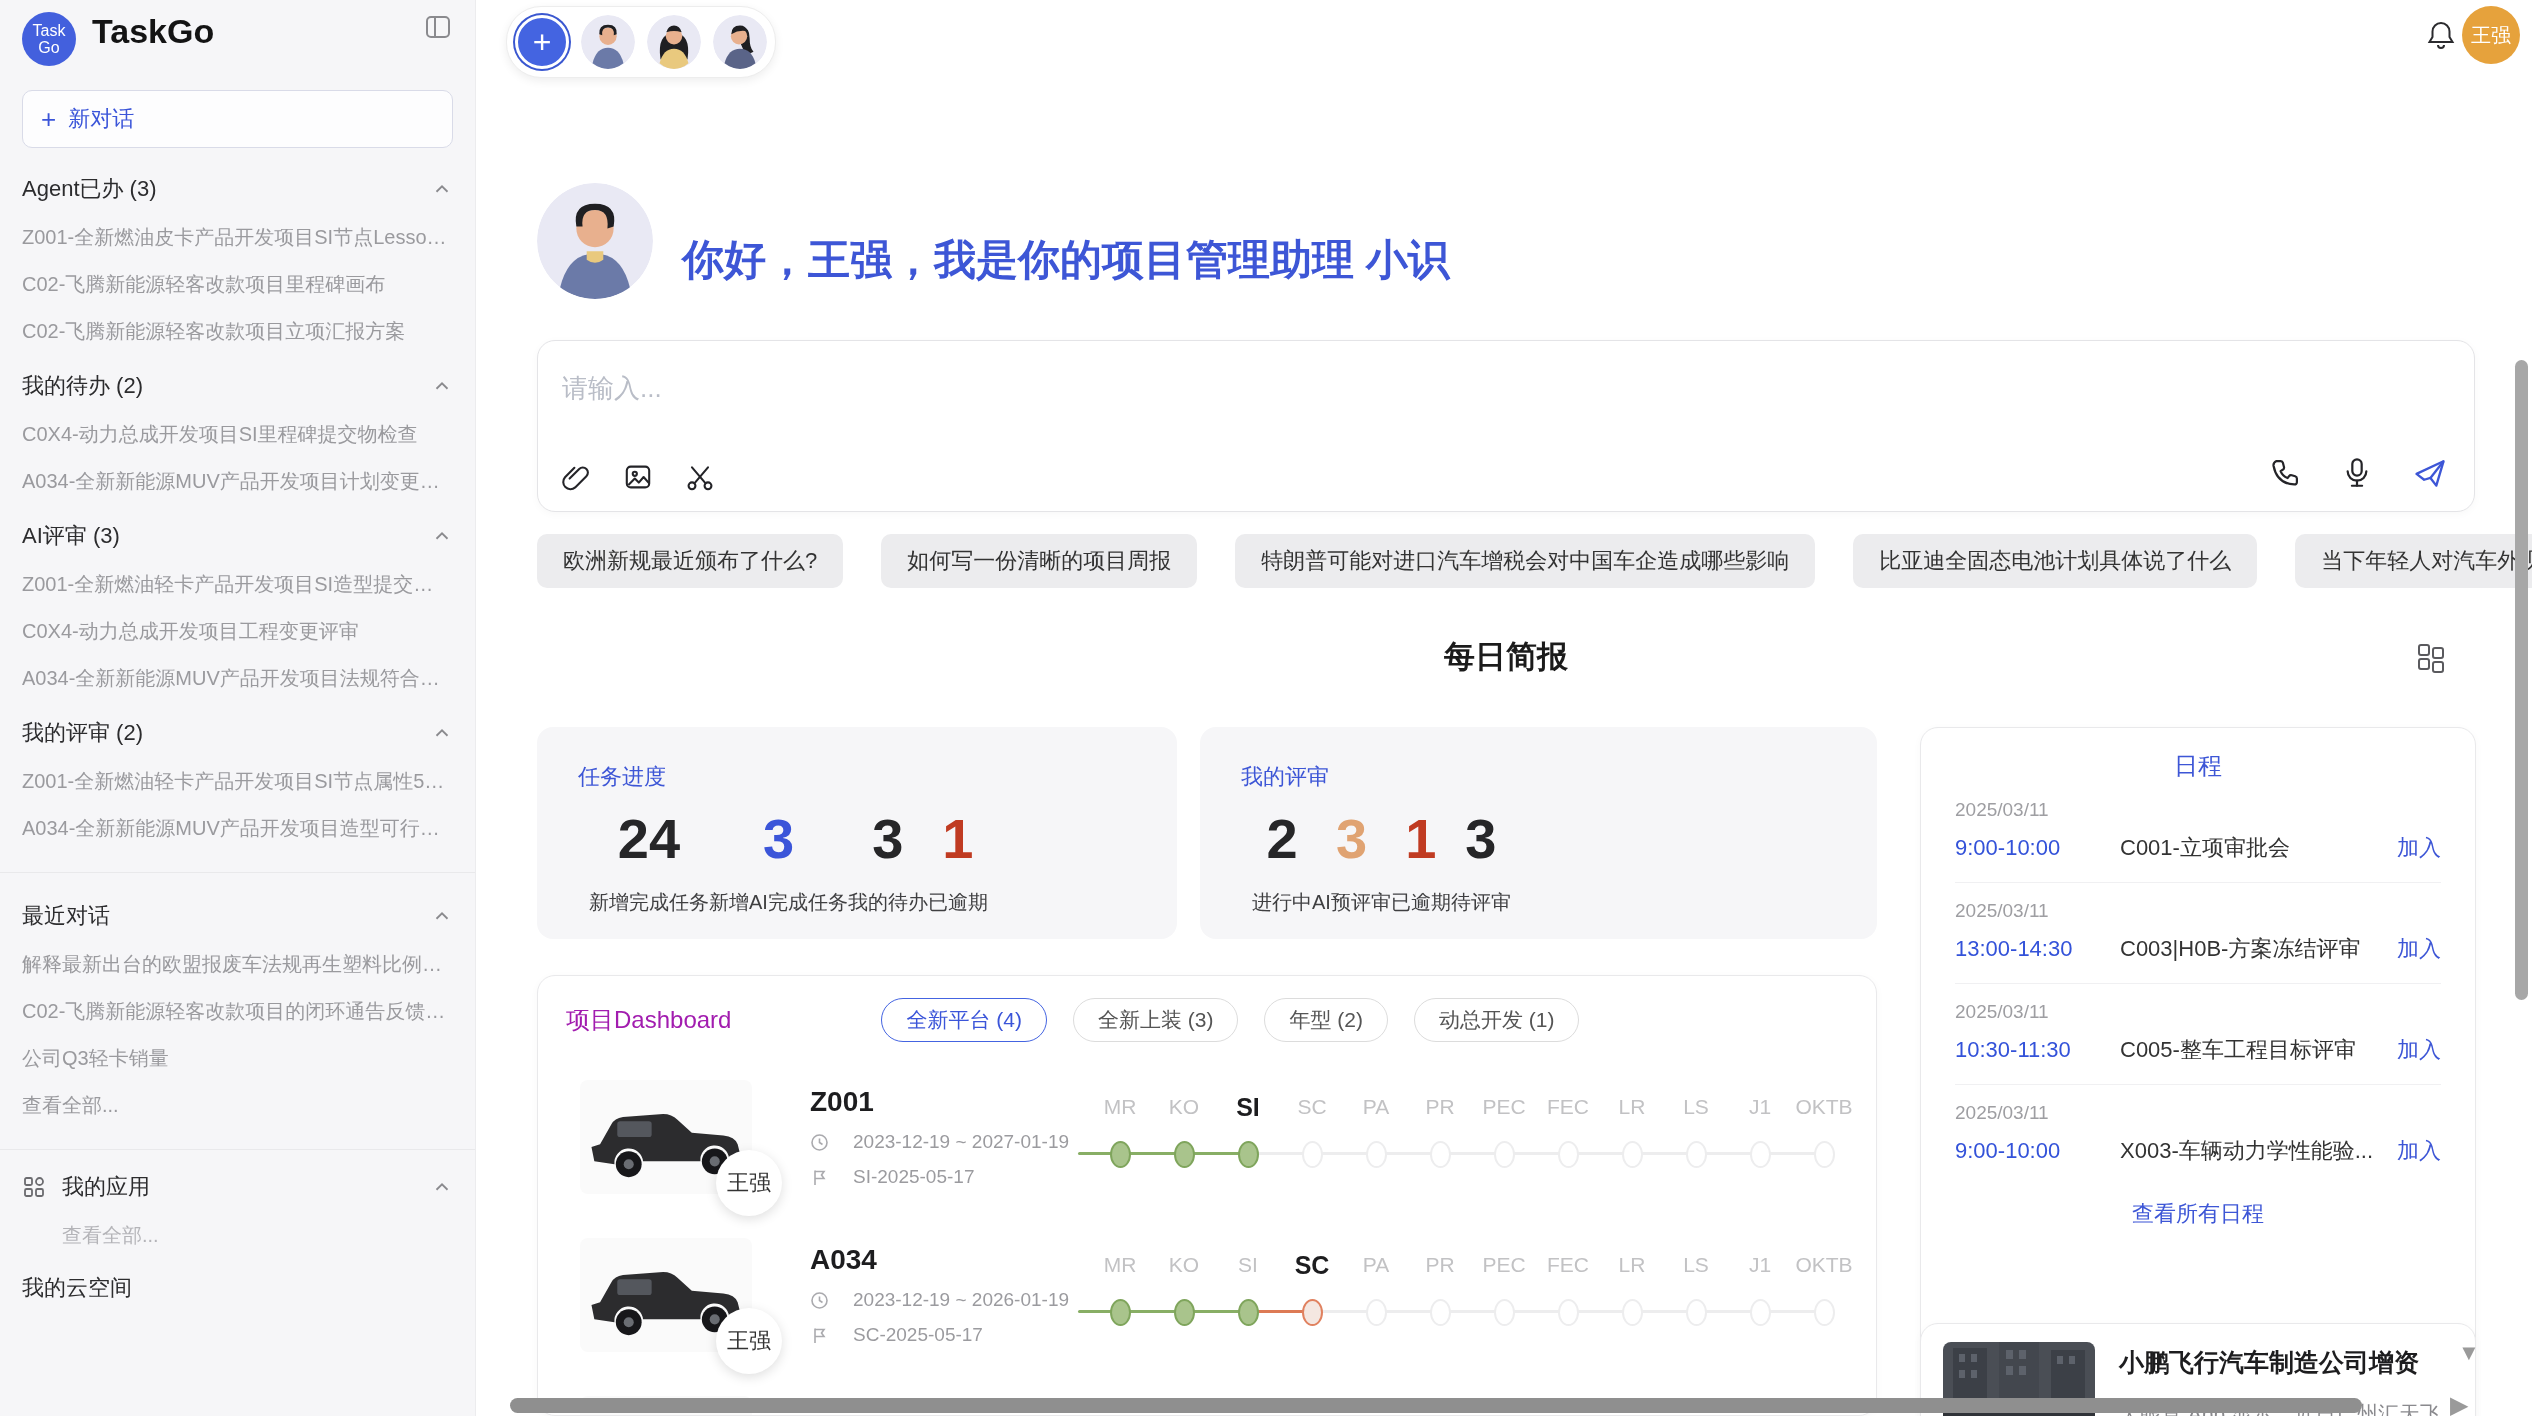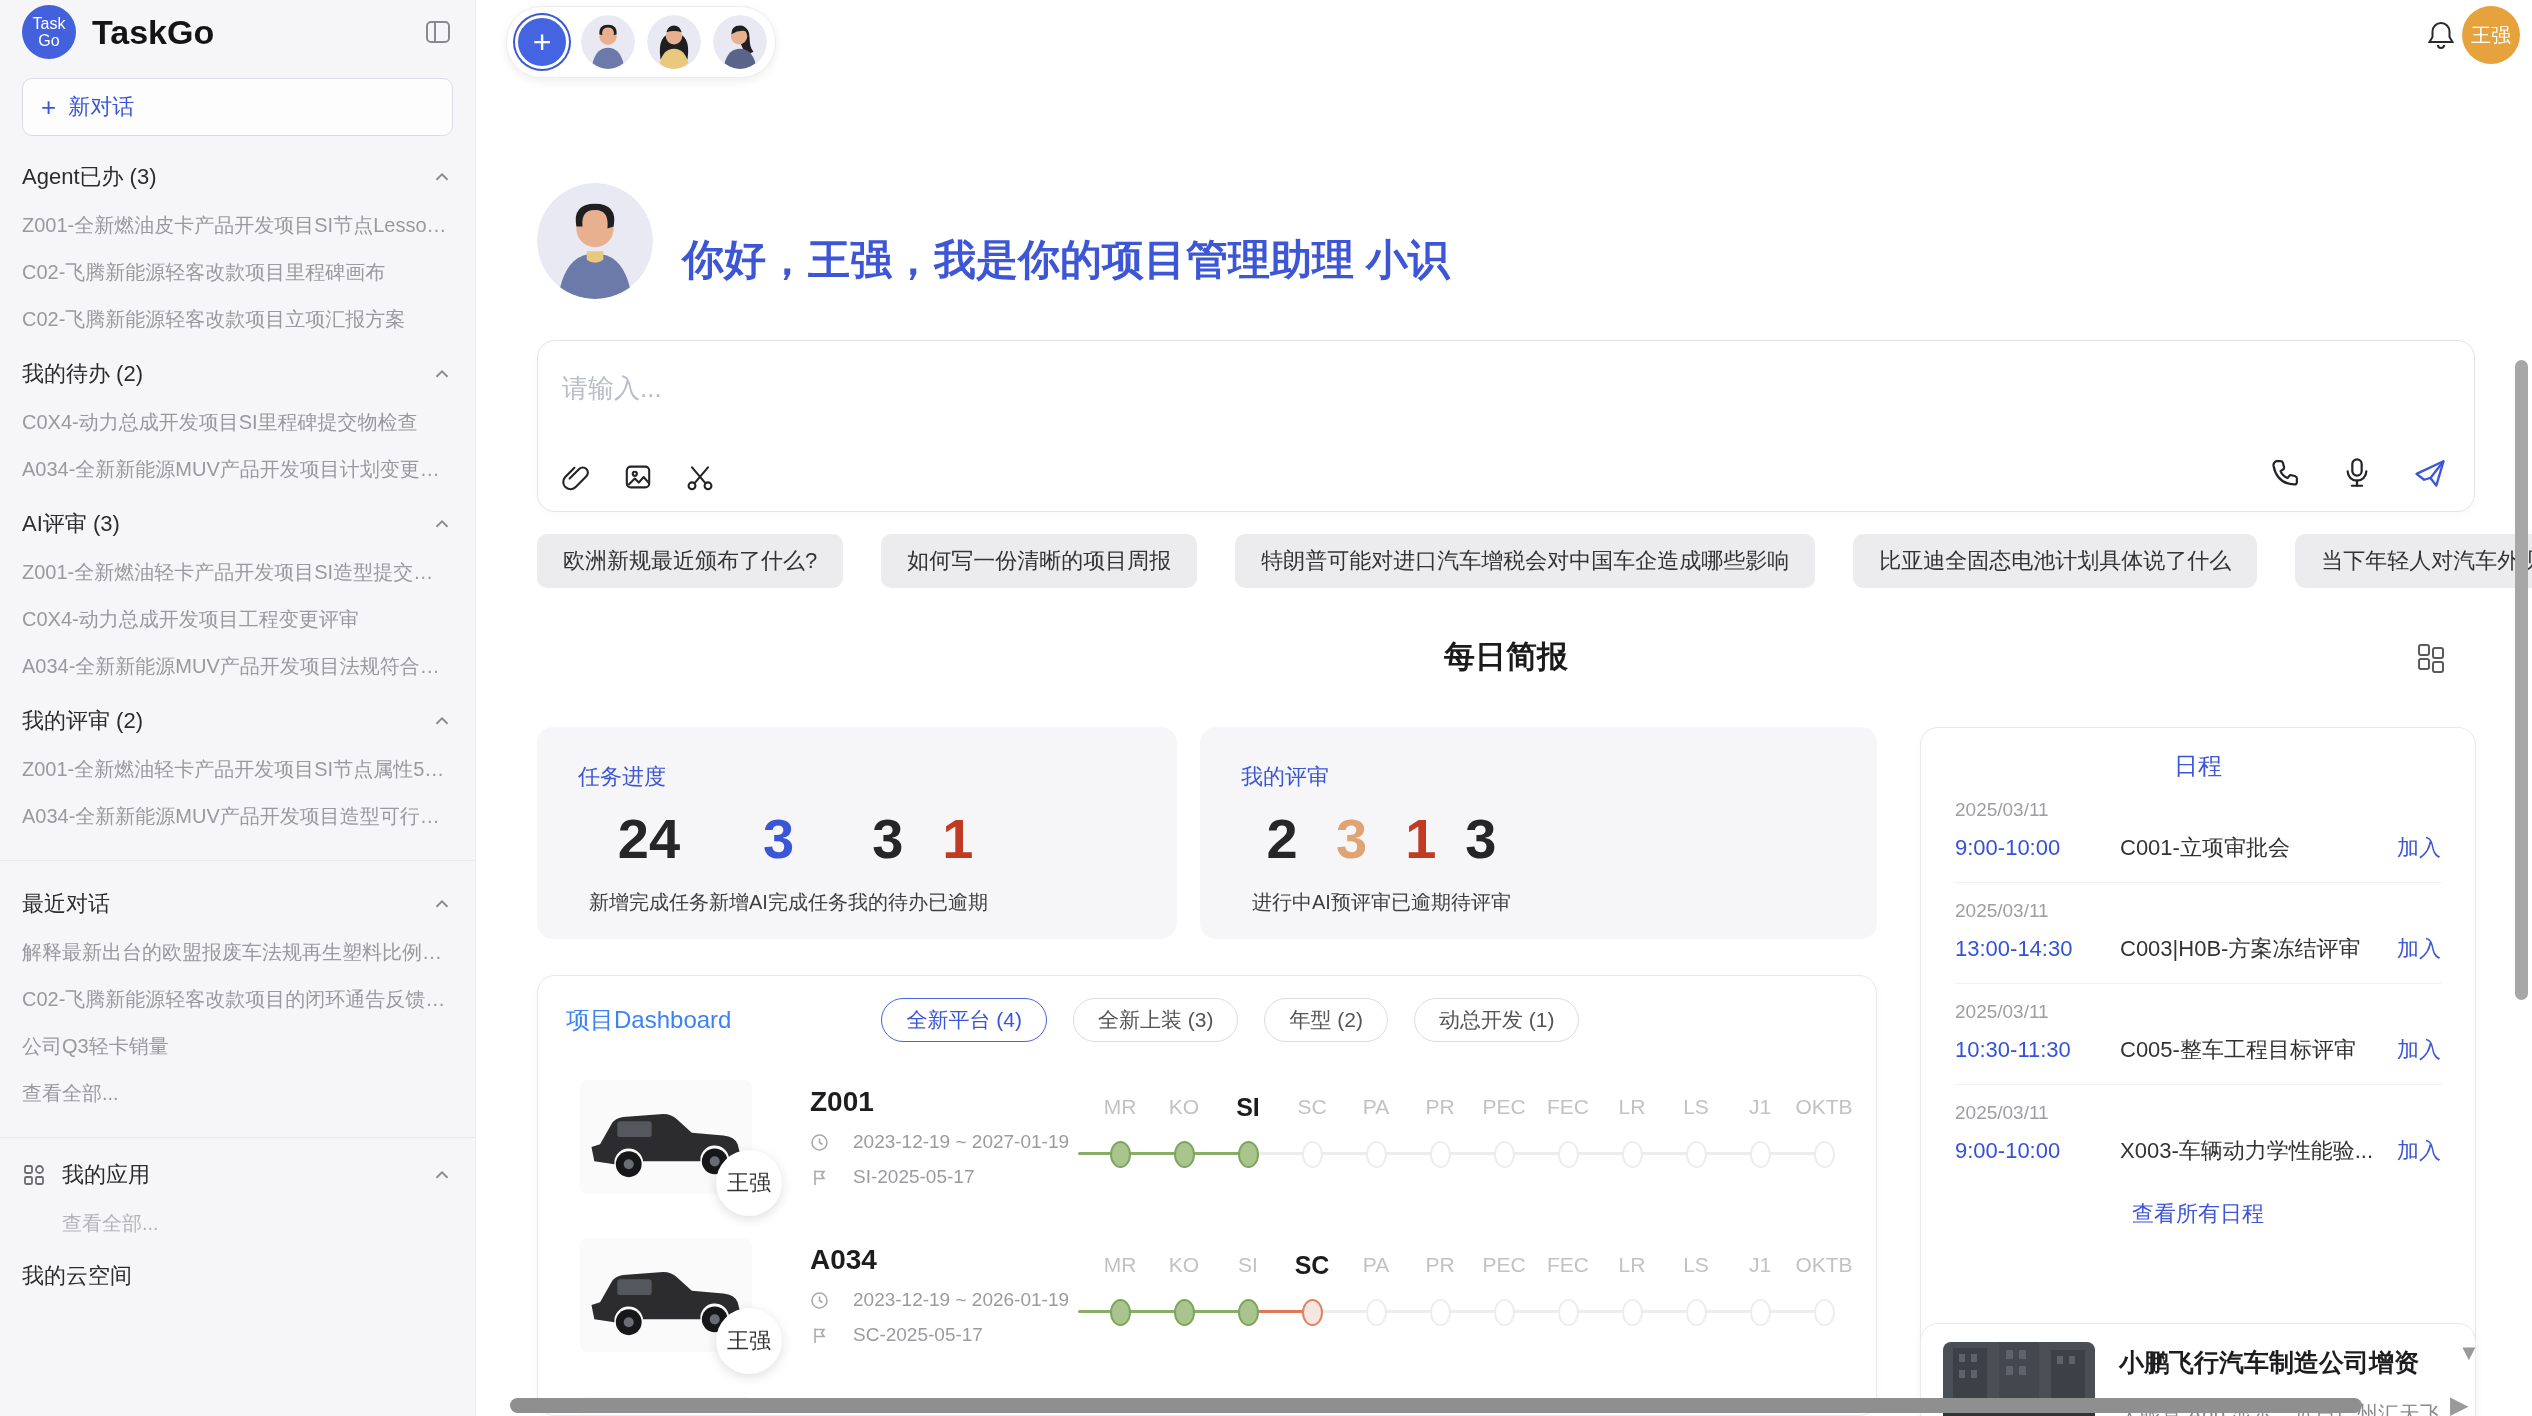--- a/index.html
+++ b/index.html
@@ -4,21 +4,21 @@
 <style>
   html,body{margin:0;padding:0}
   body{width:2532px;height:1416px;position:relative;overflow:hidden;background:#fff;
        font-family:"Liberation Sans","DejaVu Sans",sans-serif;color:#222}
   #screen{position:absolute;inset:0}
   svg{display:block}
 
   
   #sidebar{position:absolute;left:0;top:0;width:476px;height:1416px;background:#f6f6f8;
            border-right:1px solid #ececee;box-sizing:border-box;padding:0 22px;overflow:hidden}
-  .sb-header{display:flex;align-items:center;height:64px}
+  .sb-header{display:flex;padding-top:12px;height:64px}
   .logo{width:54px;height:54px;border-radius:50%;background:#4360dd;color:#fff;display:flex;flex-direction:column;
         align-items:center;justify-content:center;font-size:16px;line-height:17px;font-weight:500;flex:none}
   .app-title{font-size:34px;font-weight:700;color:#141414;margin-left:16px;flex:1}
   .new-chat{margin-top:14px;height:56px;background:#fdfdfe;border:1px solid #d9dbe8;border-radius:10px;
             display:flex;align-items:center;padding:0 18px;color:#3b55d9;font-size:22px;cursor:pointer}
   .new-chat .plus{font-size:26px;margin-right:12px;font-weight:400}
   .sb-sec-head{margin-top:26px;display:flex;align-items:center;justify-content:space-between;
                font-size:22px;color:#2c2c2e;font-weight:500}
   .sb-item{margin-top:20px;font-size:20px;color:#9a9a9e;white-space:nowrap;overflow:hidden;text-overflow:ellipsis;cursor:pointer}
   .sb-block{border-top:1px solid #e9e9eb;margin:30px -22px 0;padding:2px 22px 0}
@@ -63,21 +63,21 @@
   .stat-card h3{margin:11px;font-size:22px;font-weight:500;color:#3d56d6}
   .stats{display:flex;justify-content:flex-start;padding:0 22px;margin-top:6px}
   .stat{text-align:center}
   .stat .val{font-size:56px;font-weight:600;line-height:72px}
   .stat .lab{font-size:20px;color:#3f3f41;margin-top:14px}
 
   
   #dashboard-card{position:absolute;left:537px;top:975px;width:1340px;height:441px;background:#fff;border:1px solid #e9e9eb;
                   border-radius:18px;box-sizing:border-box;padding:22px 28px;overflow:hidden;box-shadow:0 2px 8px rgba(0,0,0,.03)}
   .dash-head{display:flex;align-items:center}
-  .dash-title{font-size:24px;color:#3b82f6;font-weight:500}
+  .dash-title{font-size:24px;color:#a21caf;font-weight:500}
   #filters{display:flex;gap:26px;margin-left:150px}
   .filter-pill{height:44px;line-height:42px;padding:0 24px;border-radius:22px;font-size:21px;border:1.5px solid #dcdcdc;
                color:#555;background:#fff;box-sizing:border-box;white-space:nowrap;cursor:pointer}
   .filter-pill.active{border-color:#4464e1;color:#3b55d9}
   #project-rows{margin-top:16px}
   .proj-row{display:flex;align-items:center;height:158px}
   .proj-img{width:172px;height:114px;border-radius:8px;background:#fafafa;position:relative;margin-left:14px;flex:none}
   .owner-badge{position:absolute;right:-30px;bottom:-22px;width:66px;height:66px;border-radius:50%;background:#fff;
                box-shadow:0 3px 12px rgba(0,0,0,.13);display:flex;align-items:center;justify-content:center;font-size:22px;color:#333}
   .proj-info{margin-left:58px;width:275px}

